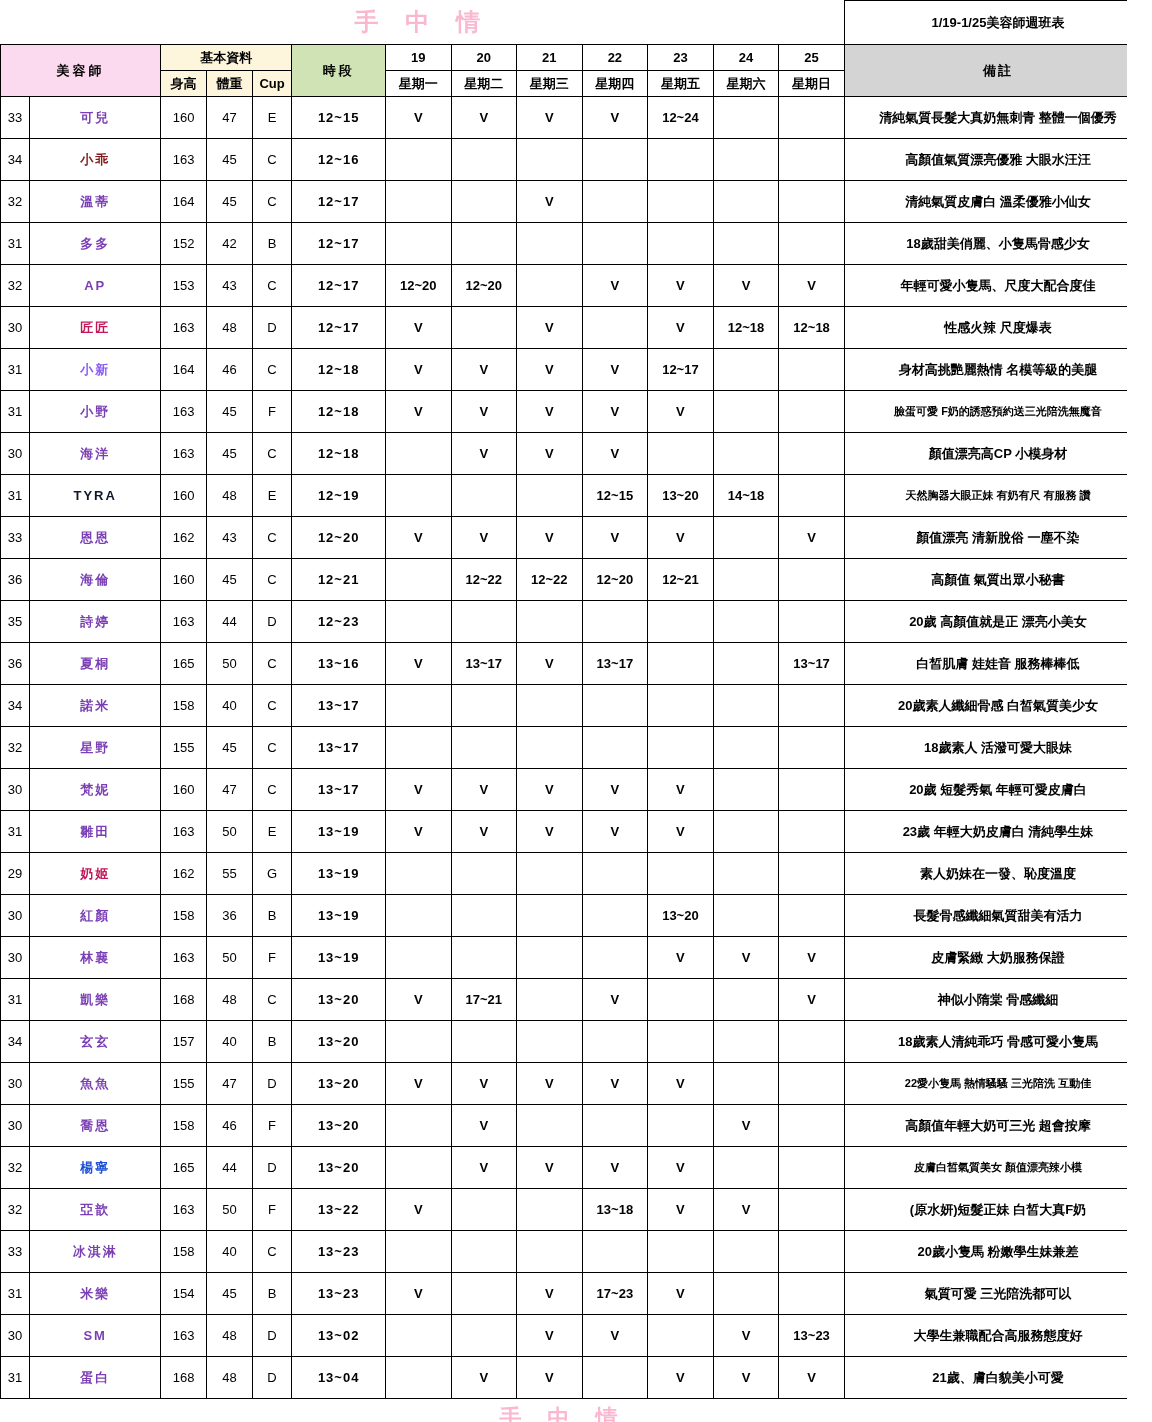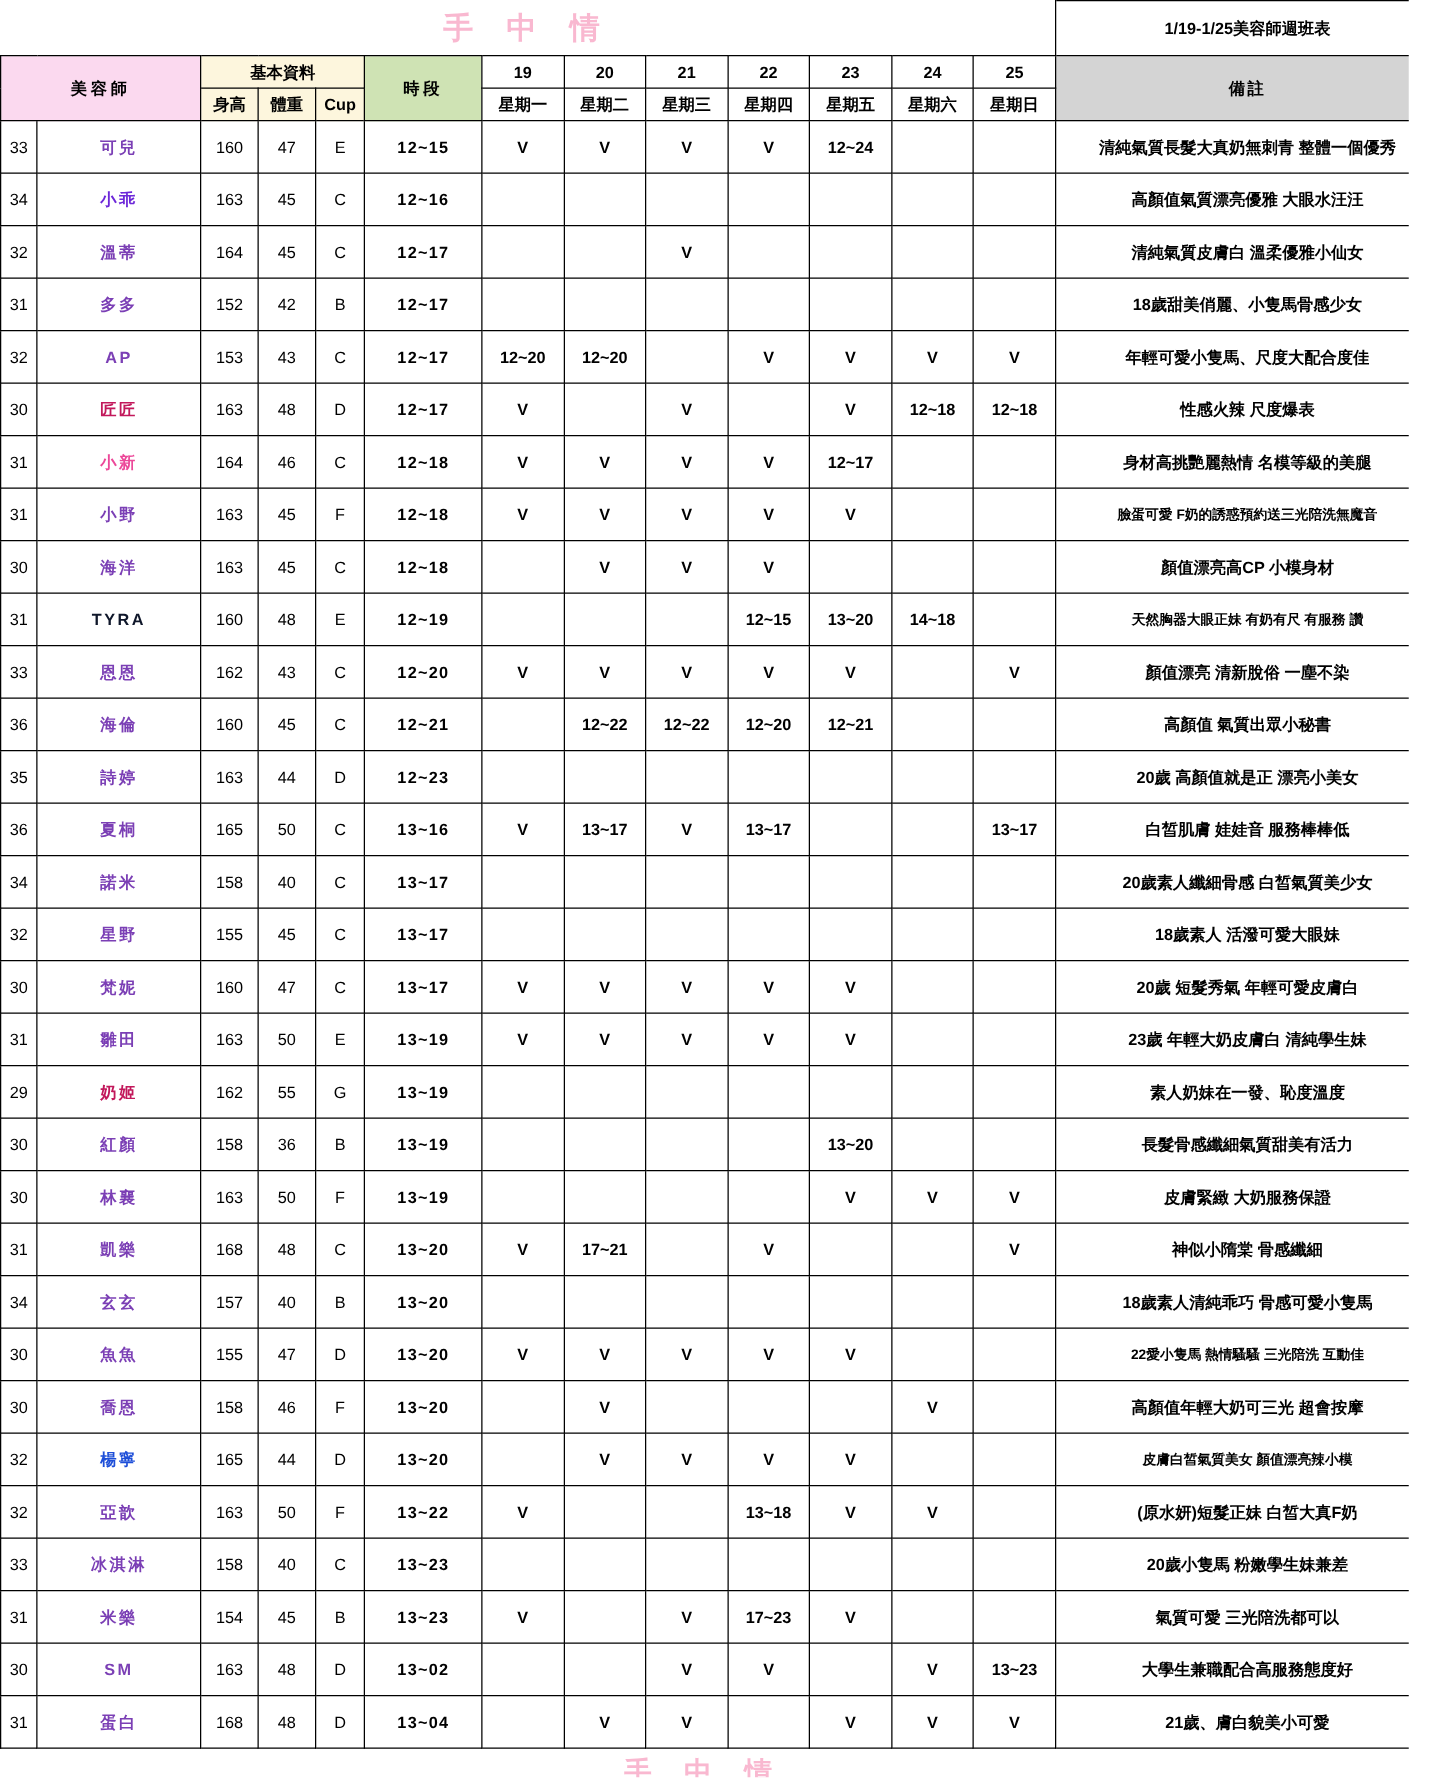--- a/index.html
+++ b/index.html
@@ -193,21 +193,21 @@
           <td class="v">V</td>
           <td class="v">V</td>
           <td class="v">V</td>
           <td class="rng">12~24</td>
           <td class=""></td>
           <td class=""></td>
           <td class="note">清純氣質長髮大真奶無刺青 整體一個優秀</td>
         </tr>
         <tr>
           <td class="idx">34</td>
-          <td class="nm" style="color: #6d28d9;">小乖</td>
+          <td class="nm" style="color: #7f1d1d;">小乖</td>
           <td class="num">163</td>
           <td class="num">45</td>
           <td class="cup">C</td>
           <td class="tm">12~16</td>
           <td class=""></td>
           <td class=""></td>
           <td class=""></td>
           <td class=""></td>
           <td class=""></td>
           <td class=""></td>
@@ -273,21 +273,21 @@
           <td class=""></td>
           <td class="v">V</td>
           <td class=""></td>
           <td class="v">V</td>
           <td class="rng">12~18</td>
           <td class="rng">12~18</td>
           <td class="note">性感火辣 尺度爆表</td>
         </tr>
         <tr>
           <td class="idx">31</td>
-          <td class="nm" style="color: #ec4899;">小新</td>
+          <td class="nm" style="color: #8b5cf6;">小新</td>
           <td class="num">164</td>
           <td class="num">46</td>
           <td class="cup">C</td>
           <td class="tm">12~18</td>
           <td class="v">V</td>
           <td class="v">V</td>
           <td class="v">V</td>
           <td class="v">V</td>
           <td class="rng">12~17</td>
           <td class=""></td>

